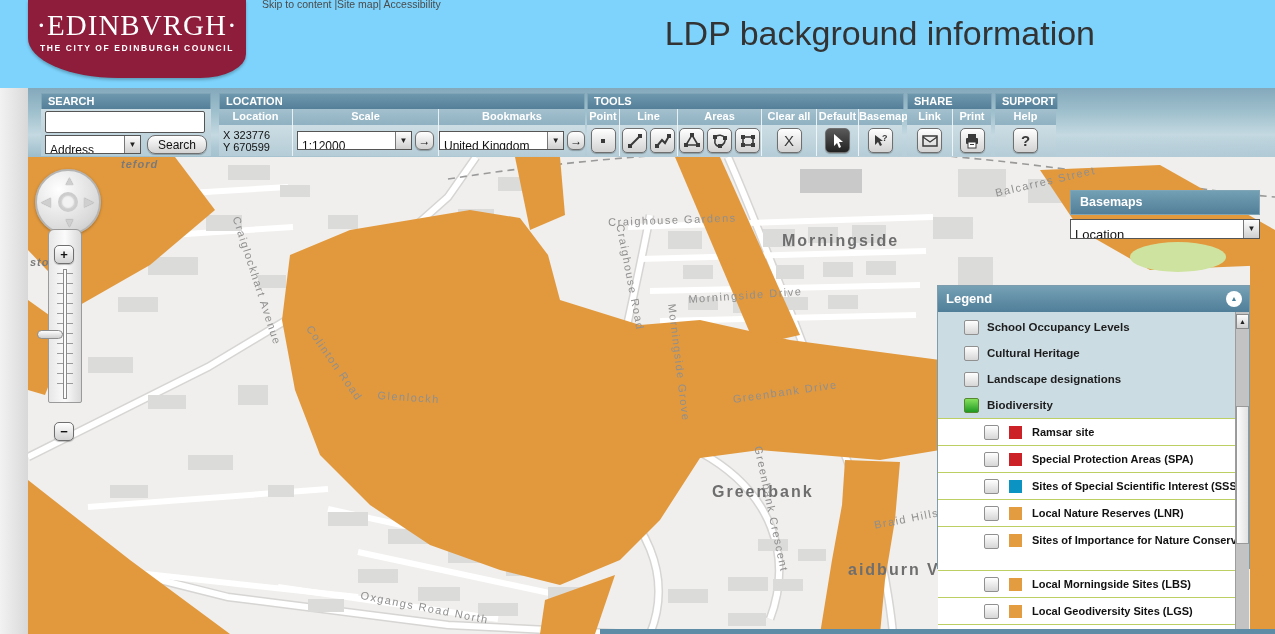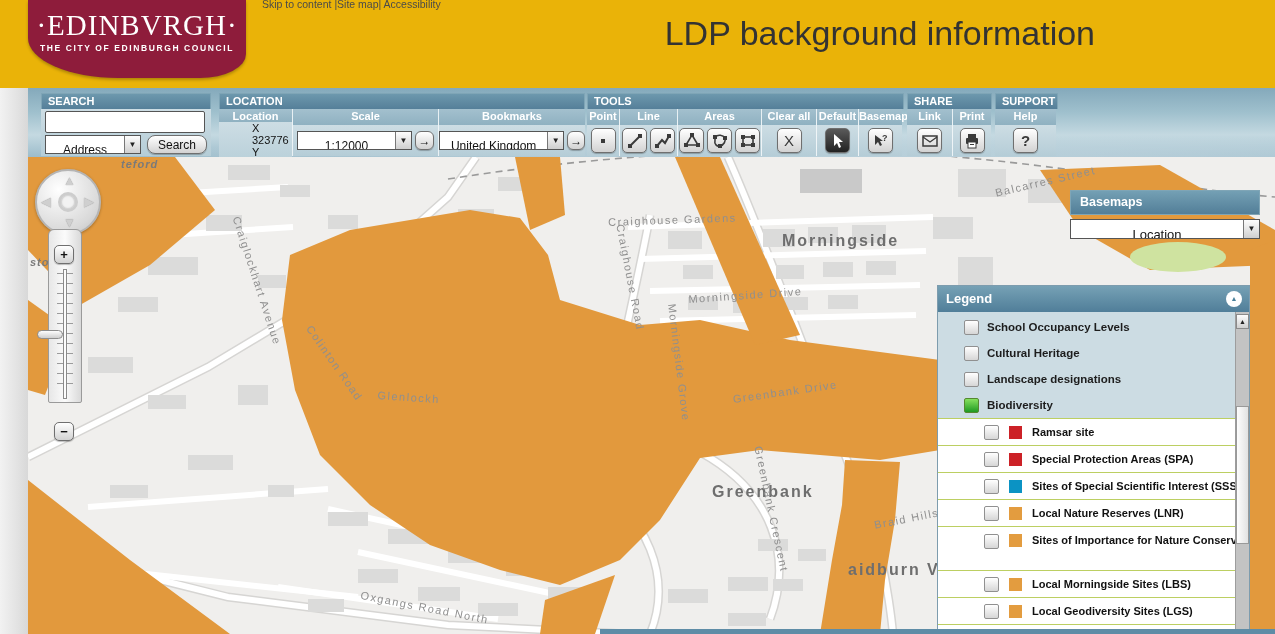--- a/index.html
+++ b/index.html
@@ -1,21 +1,21 @@
 <!DOCTYPE html>
 <html><head>
 <meta charset="utf-8">
 <style>
   * { margin:0; padding:0; box-sizing:border-box; }
   html,body { width:1275px; height:634px; overflow:hidden; background:#fff;
     font-family:"Liberation Sans", sans-serif; }
   .abs { position:absolute; }
 
   
-  #page { position:relative; width:1275px; height:634px; background:#eab308; }
+  #page { position:relative; width:1275px; height:634px; background:#7dd3fc; }
   #left-margin { left:0; top:88px; width:28px; height:546px;
     background:linear-gradient(90deg,#f2f2f2,#e3e3e3 60%,#d8d8d8); }
   #skip-links { left:262px; top:-2px; font-size:10.5px; color:#4a4a4a; }
   #page-title { left:555px; top:14px; width:540px; text-align:right;
     font-size:34px; color:#333; }
   #logo { left:28px; top:0; width:218px; height:78px; background:#8e1c3b;
     border-radius:0 0 46px 90px / 0 0 24px 40px; color:#fff; text-align:center;
     box-shadow:0 2px 3px rgba(0,0,0,.25); }
   #logo .wordmark { font-family:"Liberation Serif", serif; font-size:29px;
     letter-spacing:1px; margin-top:9px; }
@@ -37,32 +37,32 @@
   .sub-label { height:16px; background:linear-gradient(180deg,#a3c0ce,#8fb1c1);
     color:#fff; font-size:11px; font-weight:bold; text-align:center; padding-top:1px; }
   .ctrl { flex:1; background:linear-gradient(180deg,#cddde4,#b5cdd7);
     display:flex; align-items:center; justify-content:center; gap:3px; }
 
   
   .w-input { background:#fff; border:1px solid #555; height:22px; width:160px;
     border-radius:2px; font-size:12px; padding:2px 4px; }
   .w-select { display:flex; align-items:stretch; background:#fff; border:1px solid #555;
     height:19px; font-size:12px; }
-  .w-select .val { padding:7px 4px 0; color:#111; white-space:nowrap; overflow:hidden;text-align:center; }
+  .w-select .val { padding:7px 4px 0; color:#111; white-space:nowrap; overflow:hidden; }
   .w-select .arr { width:16px; border-left:1px solid #777; text-align:center;
     background:linear-gradient(180deg,#fdfdfd,#cfcfcf); font-size:8px; color:#222; padding-top:4px; }
   .btn { border:1px solid #6f6f6f; border-radius:5px; color:#111;
     background:linear-gradient(180deg,#ffffff,#d2d2d2);
     box-shadow:0 1px 1px rgba(0,0,0,.25); display:flex; align-items:center;
     justify-content:center; cursor:default; }
   .btn-search { height:19px; padding:0 10px; border-radius:8px; font-size:12px; }
   .btn-go { width:19px; height:19px; font-weight:bold; font-size:12px; border-radius:6px; }
   .btn-tool { width:25px; height:25px; }
   .btn-dark { background:linear-gradient(180deg,#5a5a5a,#222); }
-  .loc-vals { font-size:11px; color:#111; line-height:12px; text-align:left;margin-left:29px; }
+  .loc-vals { font-size:11px; color:#111; line-height:12px; text-align:left; }
 
   
   #map { left:28px; top:157px; width:1247px; height:477px; background:#f0efed; overflow:hidden; }
   #map svg { position:absolute; left:0; top:0; }
   .maplabel { position:absolute; white-space:nowrap; transform-origin:left top; }
   .street { font-size:11px; color:#8f8f8f; letter-spacing:1.5px; }
   .street-v { font-size:11px; color:#8f8f8f; letter-spacing:1.5px; }
   .place { font-size:16px; font-weight:bold; color:#6e6e6e; letter-spacing:2px; }
   .place-sm { font-size:11px; font-weight:bold; color:#7a7a7a; letter-spacing:1px;font-style:italic; }
 
@@ -87,21 +87,21 @@
     background:linear-gradient(180deg,#fdfdfd,#cfcfcf); border:1px solid #8e8e8e; }
 
   
   #basemaps { left:1042px; top:33px; width:190px; }
   #basemaps .head { height:25px; background:linear-gradient(180deg,#74a0b4,#527e98);
     border:1px solid #7fa5b6; color:#fff; font-size:12.5px; font-weight:bold;
     padding:4px 0 0 9px; }
   #basemaps .sel { margin-top:4px; height:20px; }
 
   
-  #legend { left:909px; top:128px; width:313px; height:349px; background:#ccdce3;
+  #legend { left:909px; top:128px; width:313px; height:284px; background:#ccdce3;
     border:1px solid #7d9cae; }
   #legend-head { height:26px; background:linear-gradient(180deg,#76a1b5,#507e99);
     color:#fff; font-size:13px; font-weight:bold; padding:5px 8px 0; position:relative; }
   #legend-collapse { position:absolute; right:7px; top:5px; width:16px; height:16px;
     border-radius:50%; background:#fff; text-align:center; font-size:7px; color:#49809b;
     padding-top:4px; }
   #legend-body { position:relative; height:322px; }
   #legend-groups { padding-top:2px; }
   .lg-row { height:26px; display:flex; align-items:center; padding-left:26px; gap:8px; }
   .lg-row .lbl { font-size:11.5px; font-weight:bold; color:#1d1d1d; }

